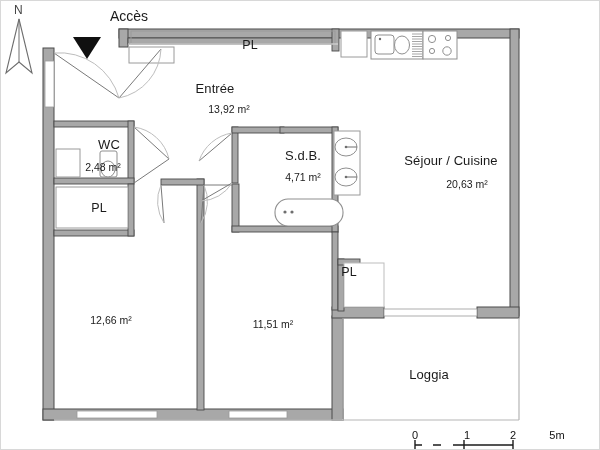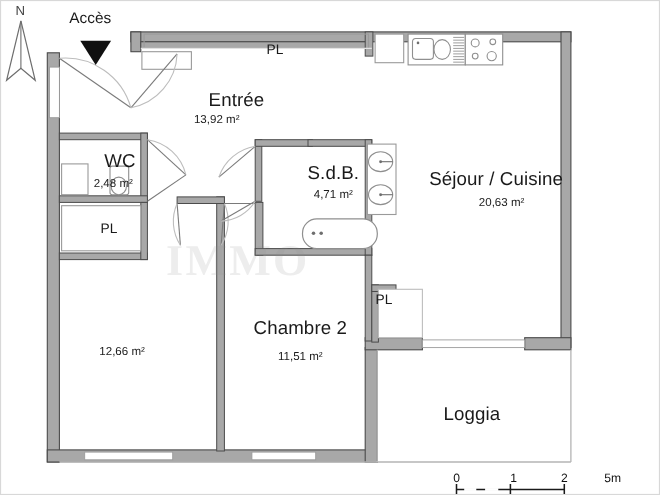--- a/index.html
+++ b/index.html
@@ -24,33 +24,34 @@
     width: 600px;
     height: 450px;
   }
   .ovl {
     position: absolute;
     color: #1a1a1a;
     white-space: nowrap;
     pointer-events: none;
   }
   .room-name {
-    font-size: 17px;
+    font-size: 13px;
     font-weight: 400;
     letter-spacing: 0.1px;
   }
   .room-area {
     font-size: 10.5px;
     font-weight: 400;
   }
   .closet-lbl {
     font-size: 12.5px;
   }
   .access-lbl {
     font-size: 14px;
+    margin-left: 47px;
   }
   .compass-lbl {
     font-size: 12px;
     color: #444;
   }
   .scale-num {
     font-size: 11px;
     color: #111;
   }
   .centered {
@@ -249,41 +250,39 @@
     <g>
       <line x1="414" y1="444" x2="512" y2="444" stroke="#1a1a1a" stroke-width="1.4"></line>
       <line x1="414" y1="439" x2="414" y2="449" stroke="#1a1a1a" stroke-width="1.4"></line>
       <line x1="463" y1="439" x2="463" y2="449" stroke="#1a1a1a" stroke-width="1.4"></line>
       <line x1="512" y1="439" x2="512" y2="449" stroke="#1a1a1a" stroke-width="1.4"></line>
       <line x1="421" y1="444" x2="432" y2="444" stroke="#ffffff" stroke-width="2.6"></line>
       <line x1="440" y1="444" x2="452" y2="444" stroke="#ffffff" stroke-width="2.6"></line>
     </g>
   </svg>
 
-  <div class="watermark">IMMO</div>
 
   <div class="ovl compass-lbl" style="left:13px; top:2px;">N</div>
 
   <div class="ovl access-lbl" style="left:62px; top:7px;">Accès</div>
 
   <div class="ovl room-name centered" style="left:214px; top:80px;">Entrée</div>
-  <div class="ovl room-area centered" style="left:196px; top:102px;">13,92 m²</div>
+  <div class="ovl room-area centered" style="left:228px; top:102px;">13,92 m²</div>
 
   <div class="ovl room-name centered" style="left:108px; top:136px;">WC</div>
   <div class="ovl room-area centered" style="left:102px; top:160px;">2,48 m²</div>
 
   <div class="ovl room-name centered" style="left:302px; top:147px;">S.d.B.</div>
   <div class="ovl room-area centered" style="left:302px; top:170px;">4,71 m²</div>
 
   <div class="ovl room-name centered" style="left:450px; top:152px;text-align:right;">Séjour / Cuisine</div>
-  <div class="ovl room-area centered" style="left:455px; top:177px;">20,63 m²</div>
+  <div class="ovl room-area centered" style="left:466px; top:177px;">20,63 m²</div>
 
   <div class="ovl room-area centered" style="left:110px; top:313px;">12,66 m²</div>
 
-  <div class="ovl room-name centered" style="left:272px; top:288px;">Chambre 2</div>
   <div class="ovl room-area centered" style="left:272px; top:317px;">11,51 m²</div>
 
   <div class="ovl room-name centered" style="left:428px; top:366px;">Loggia</div>
 
   <div class="ovl closet-lbl centered" style="left:249px; top:37px;">PL</div>
   <div class="ovl closet-lbl centered" style="left:98px; top:200px;">PL</div>
   <div class="ovl closet-lbl centered" style="left:348px; top:264px;">PL</div>
 
   <div class="ovl scale-num centered" style="left:414px; top:428px;">0</div>
   <div class="ovl scale-num centered" style="left:466px; top:428px;">1</div>

